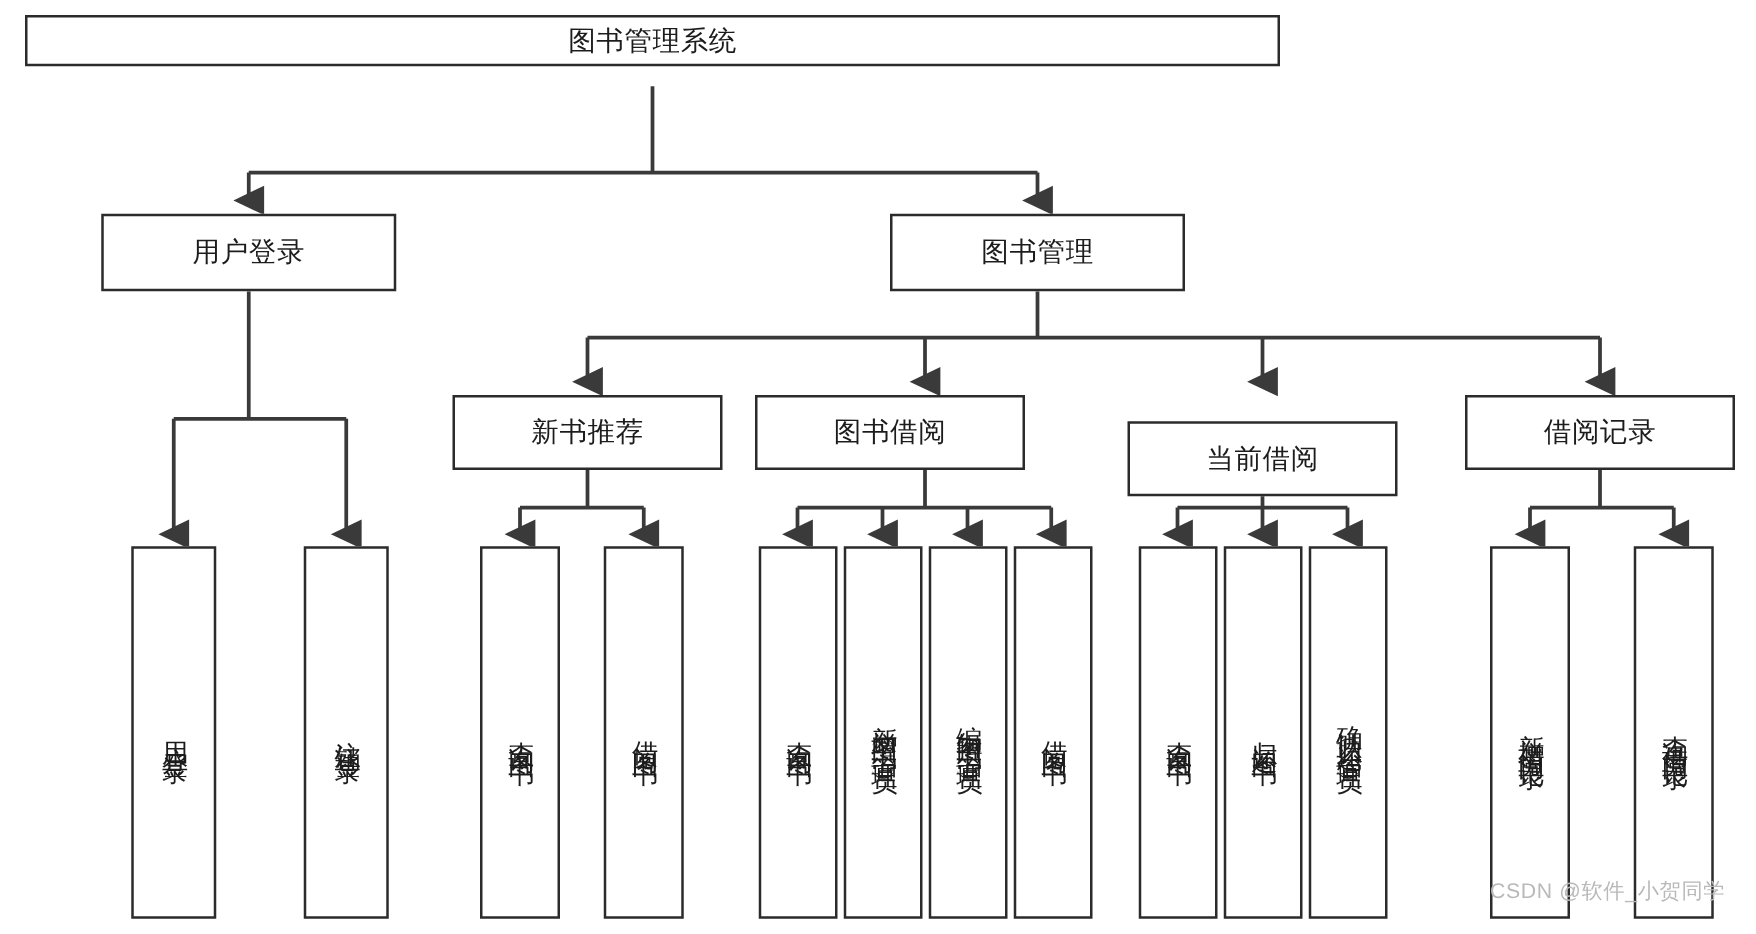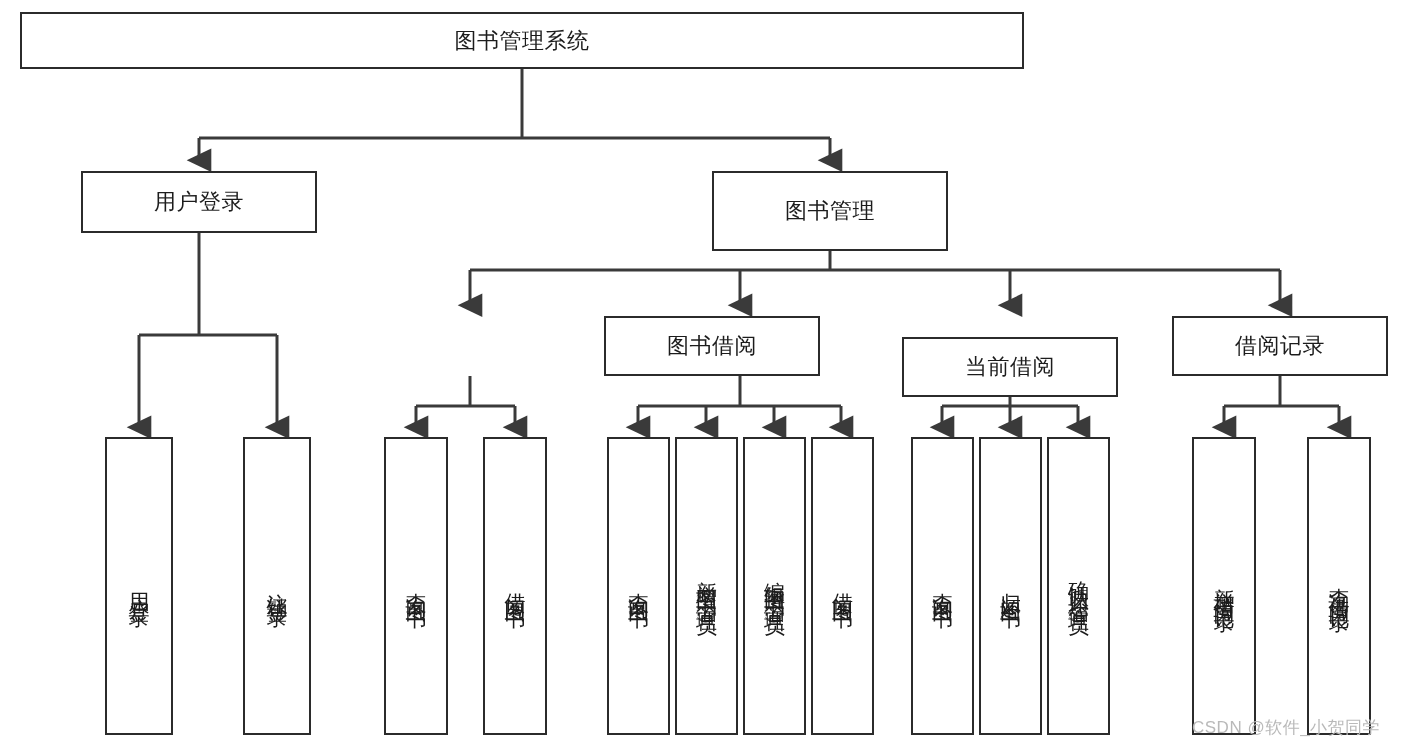--- a/index.html
+++ b/index.html
@@ -114,32 +114,35 @@
       <path d="M1010,406 L1010,427" marker-end="url(#arrowhead)"></path>
       <path d="M1078,406 L1078,427" marker-end="url(#arrowhead)"></path>
 
       <path d="M1280,376 L1280,406"></path>
       <path d="M1224,406 L1339,406"></path>
       <path d="M1224,406 L1224,427" marker-end="url(#arrowhead)"></path>
       <path d="M1339,406 L1339,427" marker-end="url(#arrowhead)"></path>
     </g>
   </svg>
 
-  <div class="node horizontal" style="left:20px; top:12px; width:1004px; height:57px;">
+  <div class="node horizontal" style="left:20px; top:12px; width:1004px; height:41px;">
     <span class="node-label">图书管理系统</span>
   </div>
 
   <div class="node horizontal" style="left:81px; top:171px; width:236px; height:62px;">
     <span class="node-label">用户登录</span>
   </div>
 
-  <div class="node horizontal" style="left:712px; top:171px; width:236px; height:80px;">
+  <div class="node horizontal" style="left:712px; top:171px; width:236px; height:62px;">
     <span class="node-label">图书管理</span>
   </div>
 
+  <div class="node horizontal" style="left:362px; top:316px; width:216px; height:60px;">
+    <span class="node-label">新书推荐</span>
+  </div>
 
   <div class="node horizontal" style="left:604px; top:316px; width:216px; height:60px;">
     <span class="node-label">图书借阅</span>
   </div>
 
   <div class="node horizontal" style="left:902px; top:316px; width:216px; height:60px;margin-top:21px;">
     <span class="node-label">当前借阅</span>
   </div>
 
   <div class="node horizontal" style="left:1172px; top:316px; width:216px; height:60px;">
@@ -191,15 +194,15 @@
   </div>
 
   <div class="node vertical" style="left:1192px; top:437px; width:64px; height:298px;">
     <span class="node-label">新增借阅记录</span>
   </div>
 
   <div class="node vertical" style="left:1307px; top:437px; width:64px; height:298px;">
     <span class="node-label">查询借阅记录</span>
   </div>
 
-  <div class="watermark" style="left:1192px; top:716px;">CSDN @软件_小贺同学</div>
+  <div class="watermark" style="left:1192px; top:701px;">CSDN @软件_小贺同学</div>
 
 </div>
 
 </body></html>

